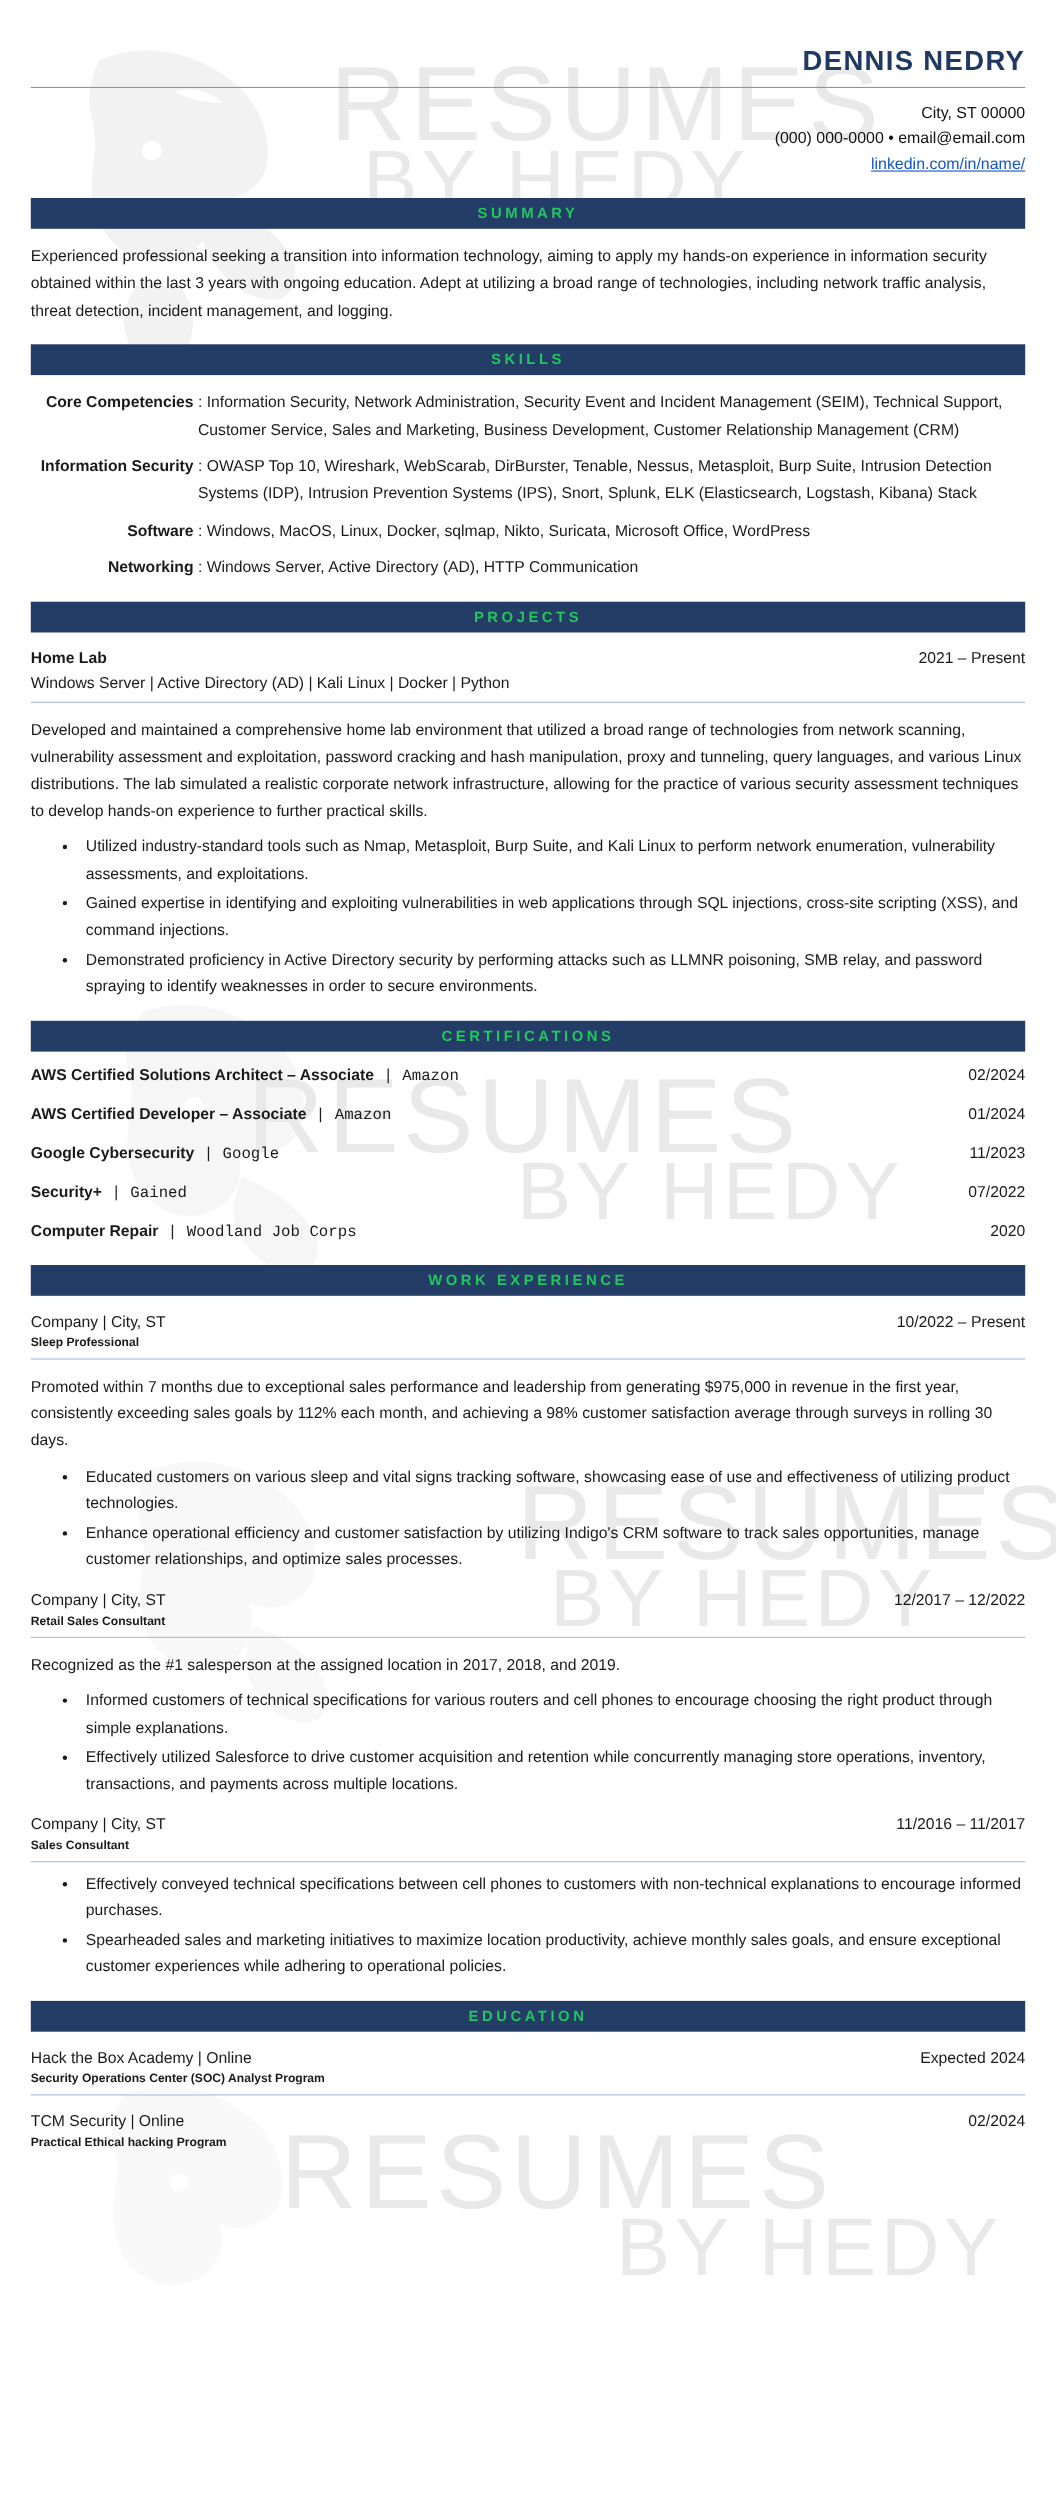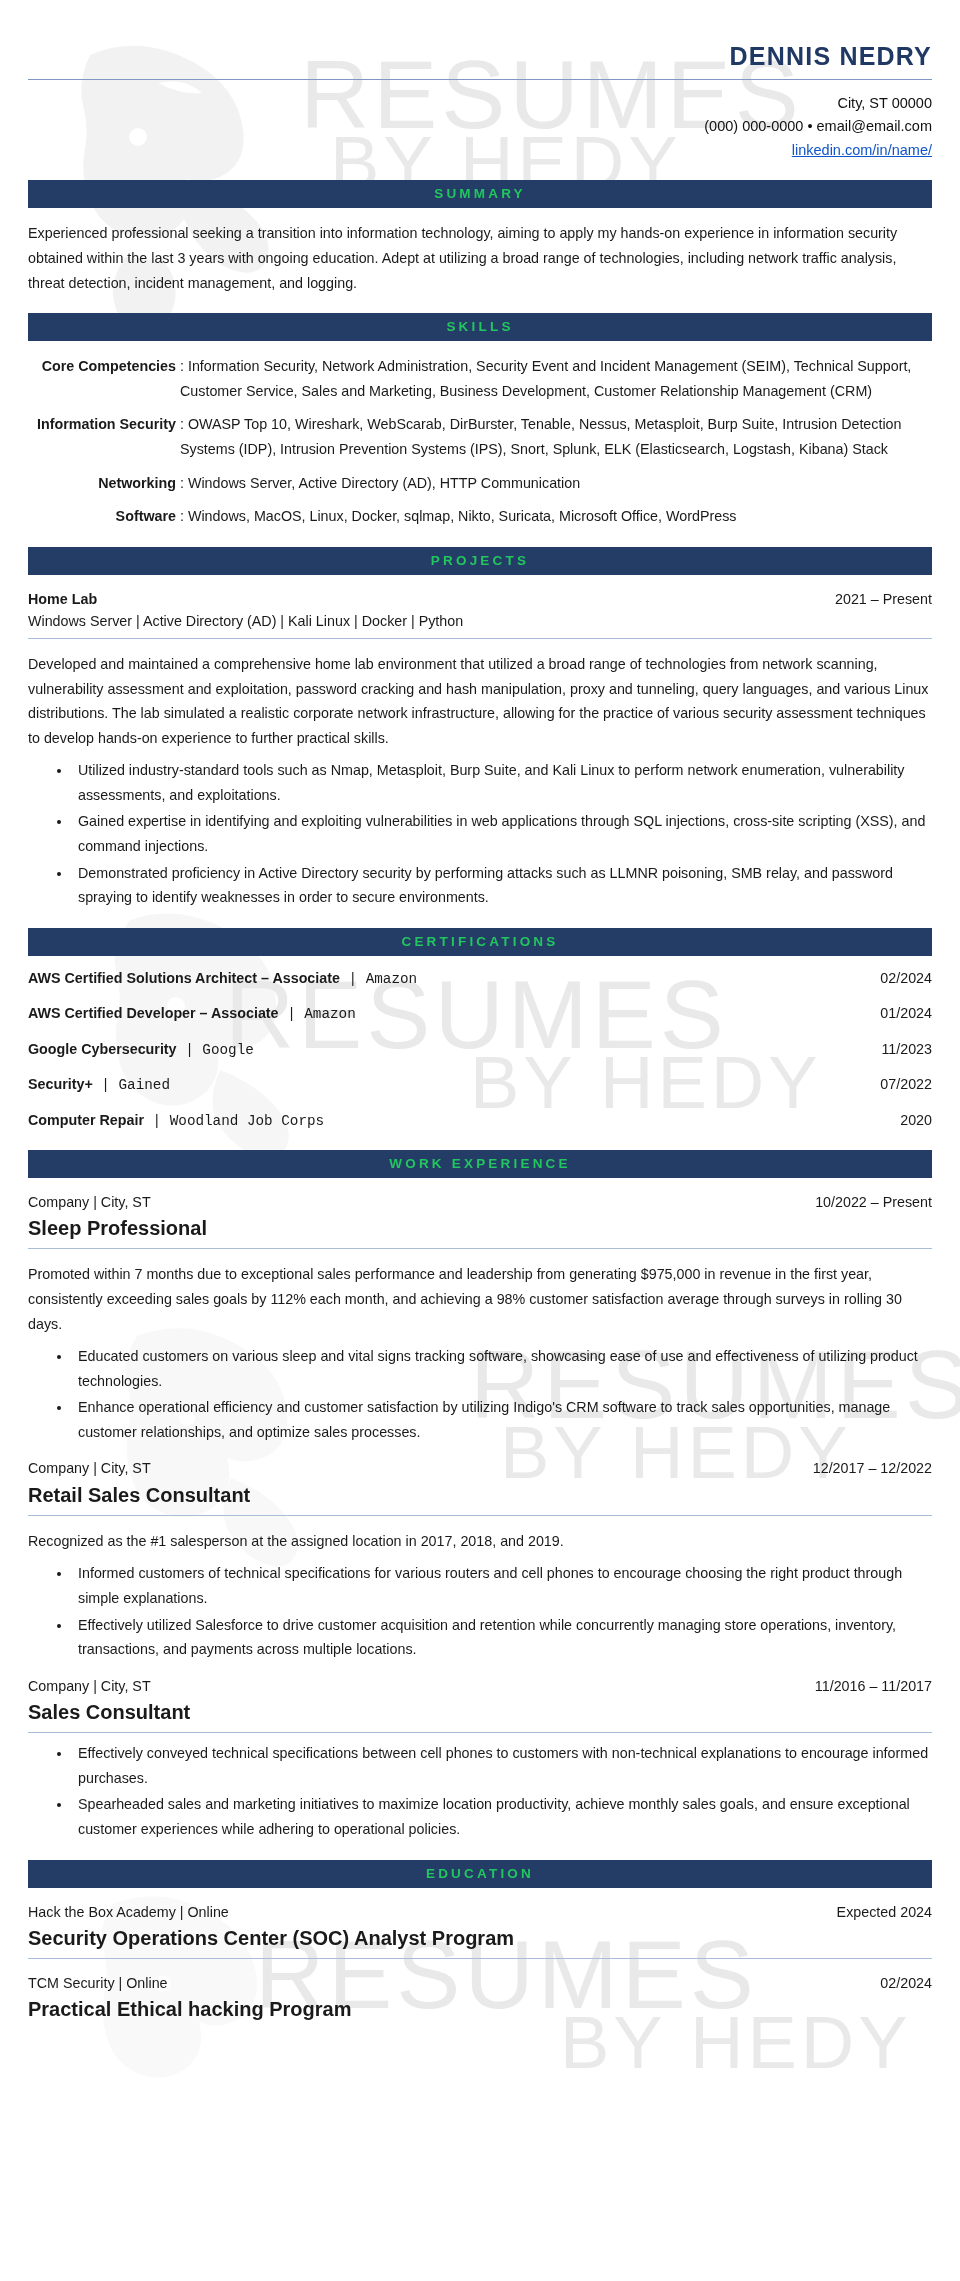--- a/index.html
+++ b/index.html
@@ -152,21 +152,21 @@
     display: flex;
     justify-content: space-between;
     align-items: baseline;
     font-size: 14.3px;
     line-height: 1.5;
   }
   .entry-title { font-weight: bold; }
   .entry-plain { font-weight: normal; }
   .entry-date { white-space: nowrap; padding-left: 12px; }
   .entry-sub {
-    font-size: 20px;
+    font-size: 11px;
     font-weight: bold;
     line-height: 1.5;
   }
   .entry-stack {
     font-size: 14.3px;
     line-height: 1.6;
   }
   .entry-rule {
     border: 0;
     border-top: 1px solid #a9bcd8;
@@ -263,26 +263,26 @@
     <div class="skills-wrap">
       <div class="skill-row">
         <span class="skill-label">Core Competencies</span>
         <span class="skill-val">: Information Security, Network Administration, Security Event and Incident Management (SEIM), Technical Support, Customer Service, Sales and Marketing, Business Development, Customer Relationship Management (CRM)</span>
       </div>
       <div class="skill-row">
         <span class="skill-label">Information Security</span>
         <span class="skill-val">: OWASP Top 10, Wireshark, WebScarab, DirBurster, Tenable, Nessus, Metasploit, Burp Suite, Intrusion Detection Systems (IDP), Intrusion Prevention Systems (IPS), Snort, Splunk, ELK (Elasticsearch, Logstash, Kibana) Stack</span>
       </div>
       <div class="skill-row">
+        <span class="skill-label">Software</span>
+        <span class="skill-val">: Windows, MacOS, Linux, Docker, sqlmap, Nikto, Suricata, Microsoft Office, WordPress</span>
+      </div>
+      <div class="skill-row">
         <span class="skill-label">Networking</span>
         <span class="skill-val">: Windows Server, Active Directory (AD), HTTP Communication</span>
-      </div>
-      <div class="skill-row">
-        <span class="skill-label">Software</span>
-        <span class="skill-val">: Windows, MacOS, Linux, Docker, sqlmap, Nikto, Suricata, Microsoft Office, WordPress</span>
       </div>
     </div>
 
     <div class="sec-bar">PROJECTS</div>
     <div class="entry">
       <div class="entry-row">
         <span class="entry-title">Home Lab</span>
         <span class="entry-date">2021 – Present</span>
       </div>
       <div class="entry-stack">Windows Server | Active Directory (AD) | Kali Linux | Docker | Python</div>

